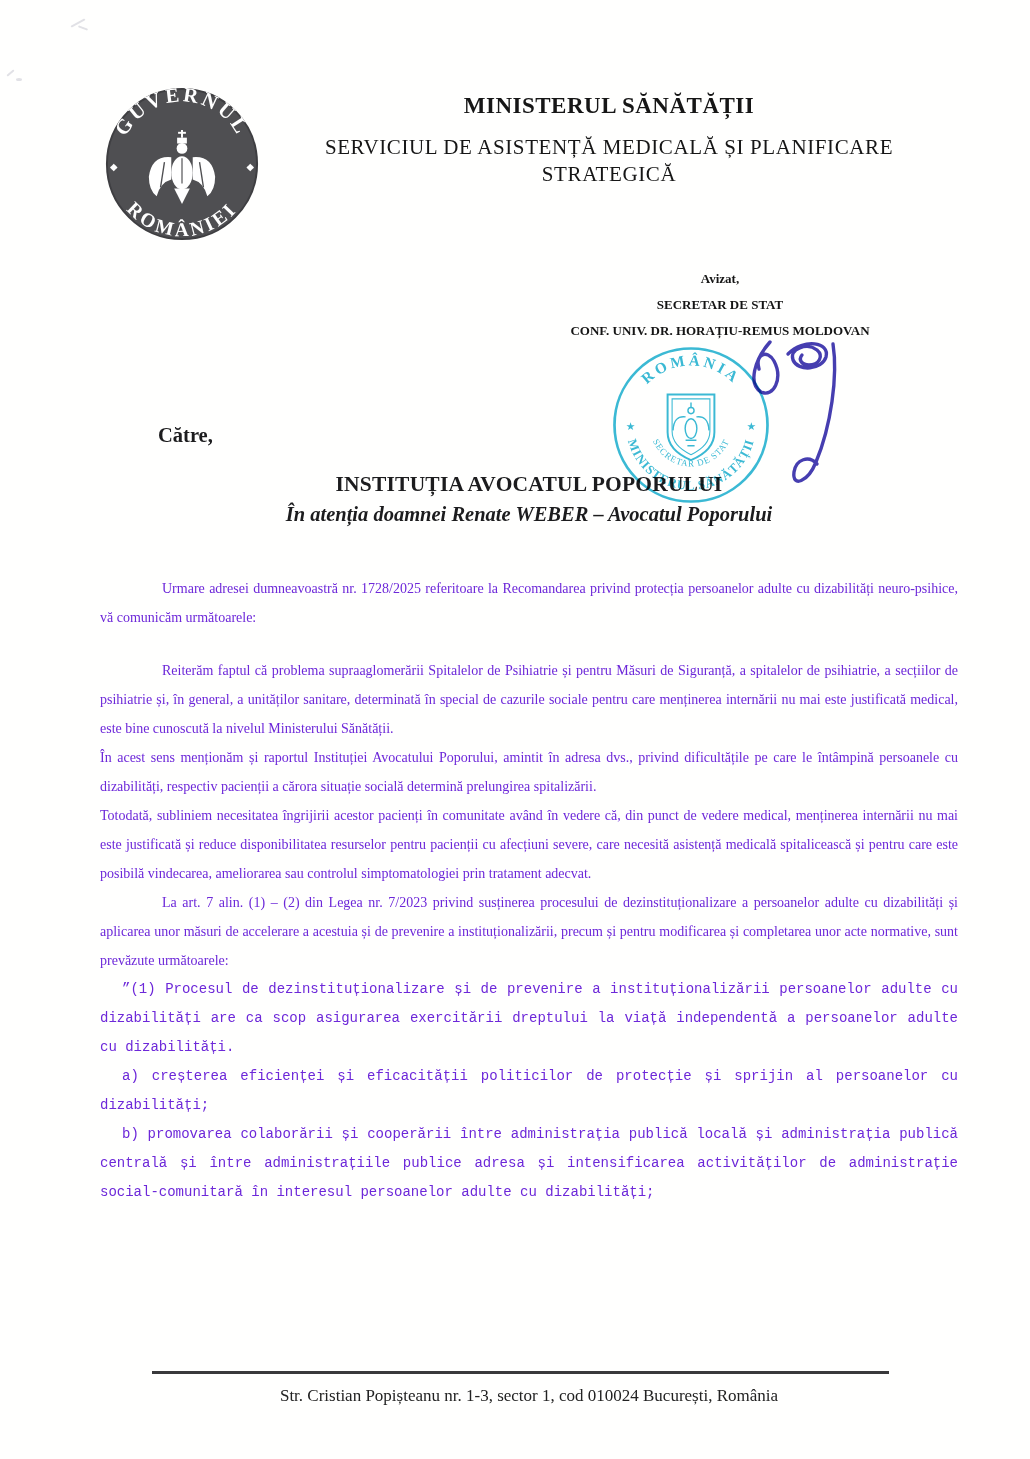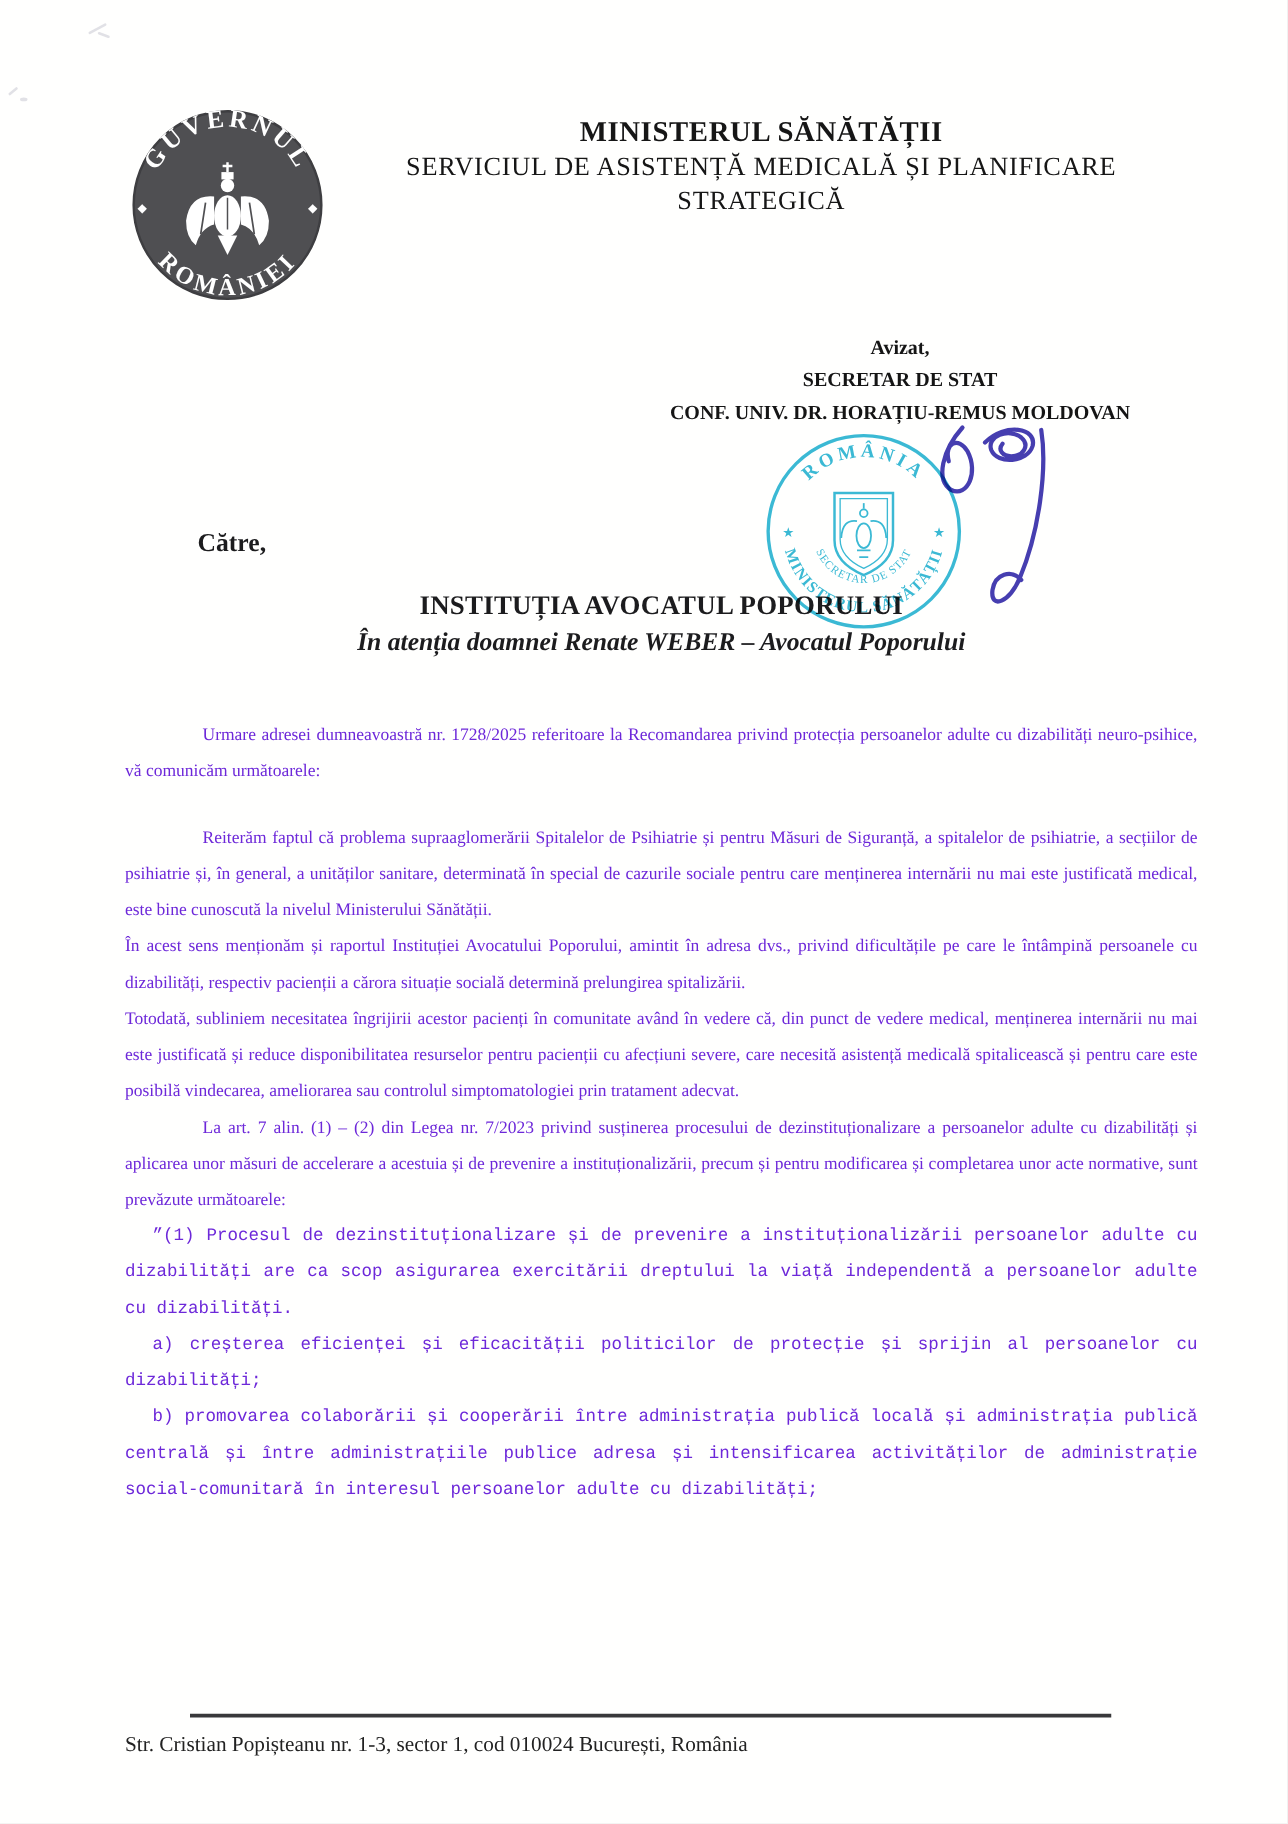--- a/index.html
+++ b/index.html
@@ -13,44 +13,44 @@
   .smudge.s1{left:70px; top:22px; width:16px; height:2px; transform:rotate(-28deg);}
   .smudge.s1b{left:78px; top:27px; width:10px; height:2px; transform:rotate(20deg);}
   .smudge.s2{left:6px; top:72px; width:9px; height:2px; transform:rotate(-40deg);}
   .smudge.s2b{left:16px; top:78px; width:6px; height:3px; border-radius:50%;}
   
   .seal{position:absolute; left:104px; top:86px; width:156px; height:156px;}
   
   .letterhead{position:absolute; left:258px; top:92px; width:702px; text-align:center; color:#161616;}
   .lh-ministry{font-size:23px; font-weight:bold; letter-spacing:.5px; line-height:27px;}
   .lh-directorate{font-size:20.5px; font-weight:bold; line-height:26px; max-width:636px; margin:0 auto;}
-  .lh-service{font-size:21px; font-weight:normal; letter-spacing:.6px; line-height:27px; margin-top:1px;}
+  .lh-service{font-size:21px; font-weight:normal; letter-spacing:.6px; line-height:27px; margin-top:15px;}
   .registration{position:absolute; right:74px; top:220px; font-size:19.5px; font-weight:bold; color:#151515;}
   .approval{position:absolute; left:478px; top:266px; width:484px; text-align:center;
-            font-weight:bold; font-size:16px; line-height:26px; color:#151515;}
+            font-weight:bold; font-size:13px; line-height:26px; color:#151515;}
   
   .stamp{position:absolute; left:610px; top:344px; width:162px; height:162px;
          mix-blend-mode:multiply; opacity:.93;}
   .signature{position:absolute; left:736px; top:334px; width:132px; height:168px;
          mix-blend-mode:multiply; opacity:.95;}
   .salutation{position:absolute; left:158px; top:424px; font-size:20.5px; font-weight:bold;text-align:right;}
   .institution{position:absolute; left:100px; top:472px; width:858px; text-align:center;
                font-size:21.5px; font-weight:bold; letter-spacing:.2px;}
   .attention{position:absolute; left:100px; top:503px; width:858px; text-align:center;
              font-size:20.5px; font-weight:bold; font-style:italic;}
   
   .body-text{position:absolute; left:100px; top:574px; width:858px;
              font-size:14px; line-height:29px; text-align:justify; color:#6d28d9;}
   .body-text p{margin:0;}
   .body-text p.ind{text-indent:62px;}
   .body-text p.ind-sm{text-indent:22px;font-family:Liberation Mono, monospace;}
   .body-text p.gap-after{margin-bottom:24px;}
   
   .rule{position:absolute; left:152px; top:1371px; width:737px; height:3px; background:#39393b;}
-  .footer-address{position:absolute; left:100px; top:1386px; width:858px; 
+  .footer-address{position:absolute; left:100px; top:1386px; width:858px; text-align:center;
                   font-size:17px; color:#222;}
 </style>
 </head>
 <body>
 
 <div class="page">
 
   <div class="smudge s1"></div>
   <div class="smudge s1b"></div>
   <div class="smudge s2"></div>

